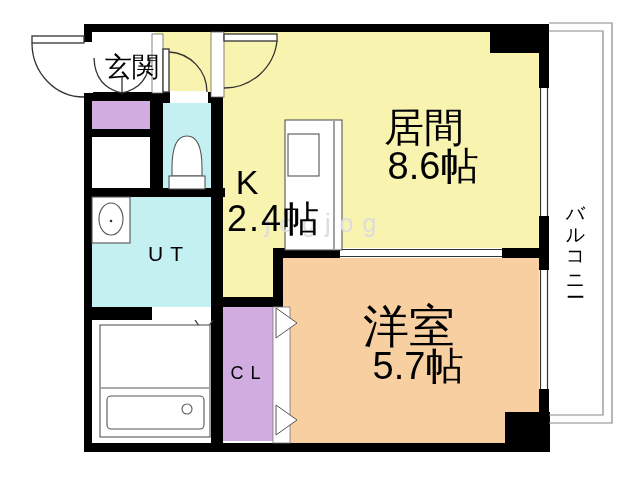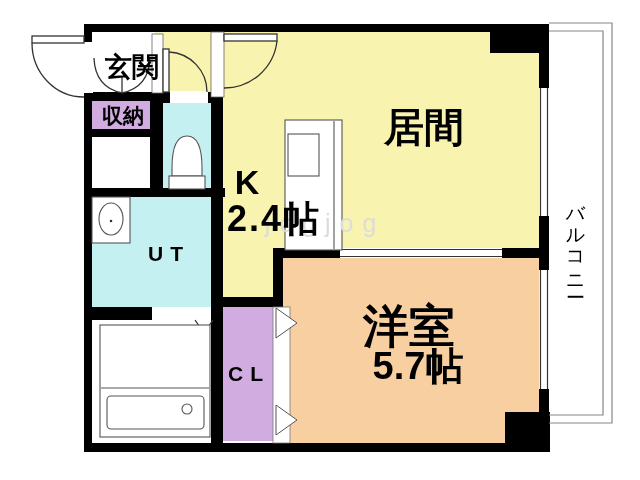--- a/index.html
+++ b/index.html
@@ -1,30 +1,30 @@
 <!DOCTYPE html>
 <html><head>
 <meta charset="utf-8">
 <style>
   html,body{margin:0;padding:0;background:#fff;}
   #stage{position:relative;width:640px;height:480px;background:#fff;overflow:hidden;
          font-family:"Liberation Sans",sans-serif;}
   #plan-svg{position:absolute;left:0;top:0;}
   .lbl{position:absolute;display:flex;align-items:center;justify-content:center;
-       color:#000;font-weight:700;line-height:1;white-space:nowrap;}
+       color:#000;font-weight:400;line-height:1;white-space:nowrap;}
   #genkan-label{left:100px;top:50px;width:64px;height:34px;font-size:27px;}
   #shuno-label{left:94px;top:101px;width:58px;height:28px;font-size:21px;}
   #k-label{left:227px;top:163px;width:40px;height:38px;font-size:34px;}
   #k-size-label{left:218px;top:199px;width:112px;height:40px;font-size:36px;letter-spacing:2px;}
   #living-label{left:376px;top:106px;width:96px;height:42px;font-size:40px;}
   #living-size-label{left:374px;top:146px;width:118px;height:40px;font-size:38px;}
   #bedroom-label{left:361px;top:307px;width:96px;height:38px;font-size:46px;}
   #bedroom-size-label{left:360px;top:347px;width:116px;height:38px;font-size:38px;text-align:right;}
   #ut-label{left:142px;top:240px;width:54px;height:26px;font-size:21px;letter-spacing:7px;}
-  #cl-label{left:222px;top:360px;width:54px;height:26px;font-size:21px;letter-spacing:7px;}
+  #cl-label{left:222px;top:360px;width:54px;height:26px;font-size:18px;letter-spacing:7px;}
   #balcony-label{left:560px;top:180px;width:32px;height:120px;font-size:19px;font-weight:500;
                  writing-mode:vertical-rl;letter-spacing:2px;}
   #watermark{left:236px;top:208px;width:178px;height:30px;font-size:25px;letter-spacing:9px;
              color:#dcdcdc;font-weight:400;}
 </style>
 </head>
 <body>
 
 <div id="stage">
   <svg id="plan-svg" width="640" height="480" viewBox="0 0 640 480">
@@ -128,22 +128,22 @@
     </g>
 
     <g fill="none" stroke="#888" stroke-width="1.2">
       <path d="M549,23 H612 V423 H549"></path>
       <path d="M549,31 H603 V415 H549"></path>
     </g>
   </svg>
 
   <div class="lbl" id="watermark">jogjog</div>
   <div class="lbl" id="genkan-label">玄関</div>
-  <div class="lbl" id="shuno-label">収納</div>
   <div class="lbl" id="k-label">K</div>
   <div class="lbl" id="k-size-label">2.4帖</div>
   <div class="lbl" id="living-label">居間</div>
+  <div class="lbl" id="living-size-label">8.6帖</div>
   <div class="lbl" id="bedroom-label">洋室</div>
   <div class="lbl" id="bedroom-size-label">5.7帖</div>
   <div class="lbl" id="ut-label">UT</div>
   <div class="lbl" id="cl-label">CL</div>
   <div class="lbl" id="balcony-label">バルコニー</div>
 </div>
 
 </body></html>

